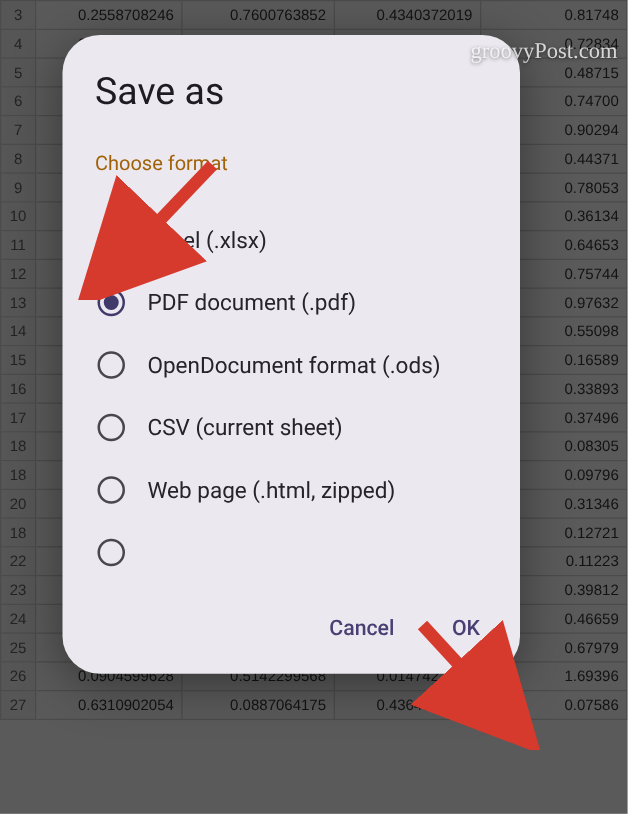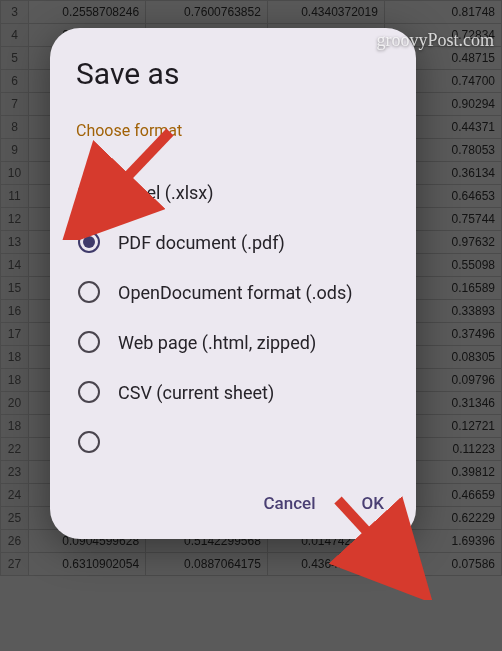--- a/index.html
+++ b/index.html
@@ -283,21 +283,21 @@
           <td>0.4306145243</td>
           <td>0.0719722756</td>
           <td>0.5123881293</td>
           <td>0.46659</td>
         </tr>
         <tr>
           <th>25</th>
           <td>0.7858434610</td>
           <td>0.6250593160</td>
           <td>0.0910467800</td>
-          <td>0.62229</td>
+          <td>0.67979</td>
         </tr>
         <tr>
           <th>26</th>
           <td>0.0904599628</td>
           <td>0.5142299568</td>
           <td>0.0147427074</td>
           <td>1.69396</td>
         </tr>
         <tr>
           <th>27</th>
@@ -325,25 +325,25 @@
           <span class="radio-inner"></span>
         </span>
         <span class="radio-label">PDF document (.pdf)</span>
       </div>
       <div class="radio-item">
         <span class="radio-outer"></span>
         <span class="radio-label">OpenDocument format (.ods)</span>
       </div>
       <div class="radio-item">
         <span class="radio-outer"></span>
+        <span class="radio-label">CSV (current sheet)</span>
+      </div>
+      <div class="radio-item">
+        <span class="radio-outer"></span>
         <span class="radio-label">Web page (.html, zipped)</span>
-      </div>
-      <div class="radio-item">
-        <span class="radio-outer"></span>
-        <span class="radio-label">CSV (current sheet)</span>
       </div>
       <div class="radio-item">
         <span class="radio-outer"></span>
       </div>
     </div>
   <div class="dialog-actions">
     <button>Cancel</button>
     <button>OK</button>
   </div>
 </div>

